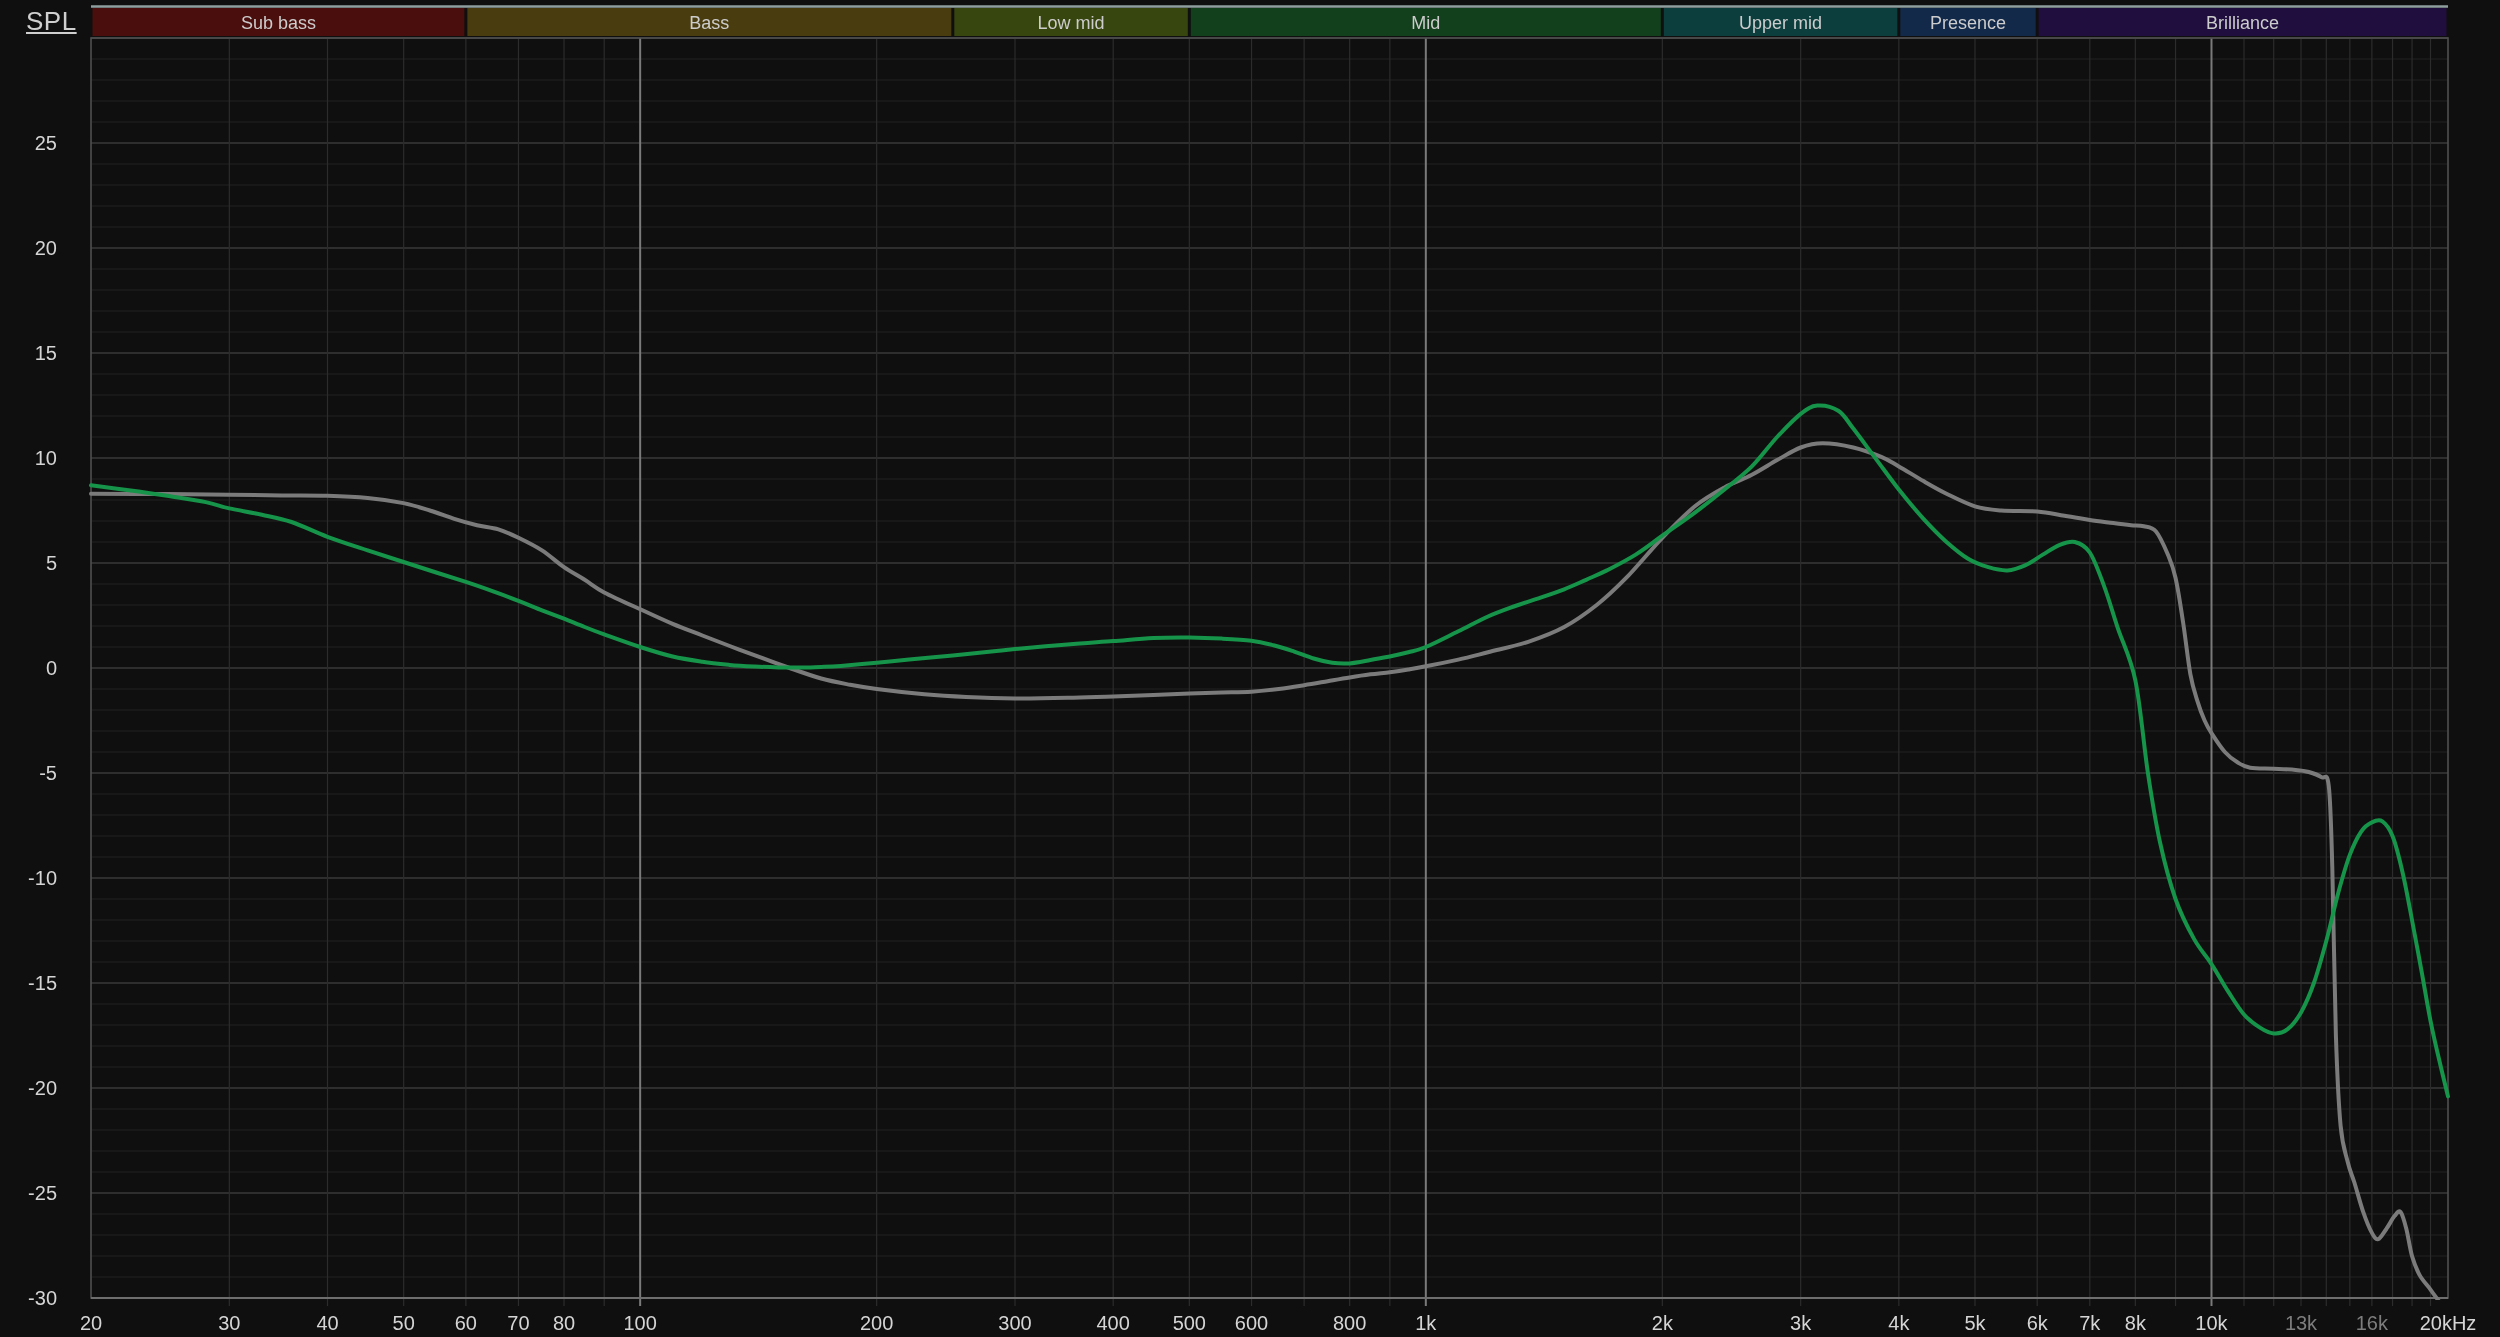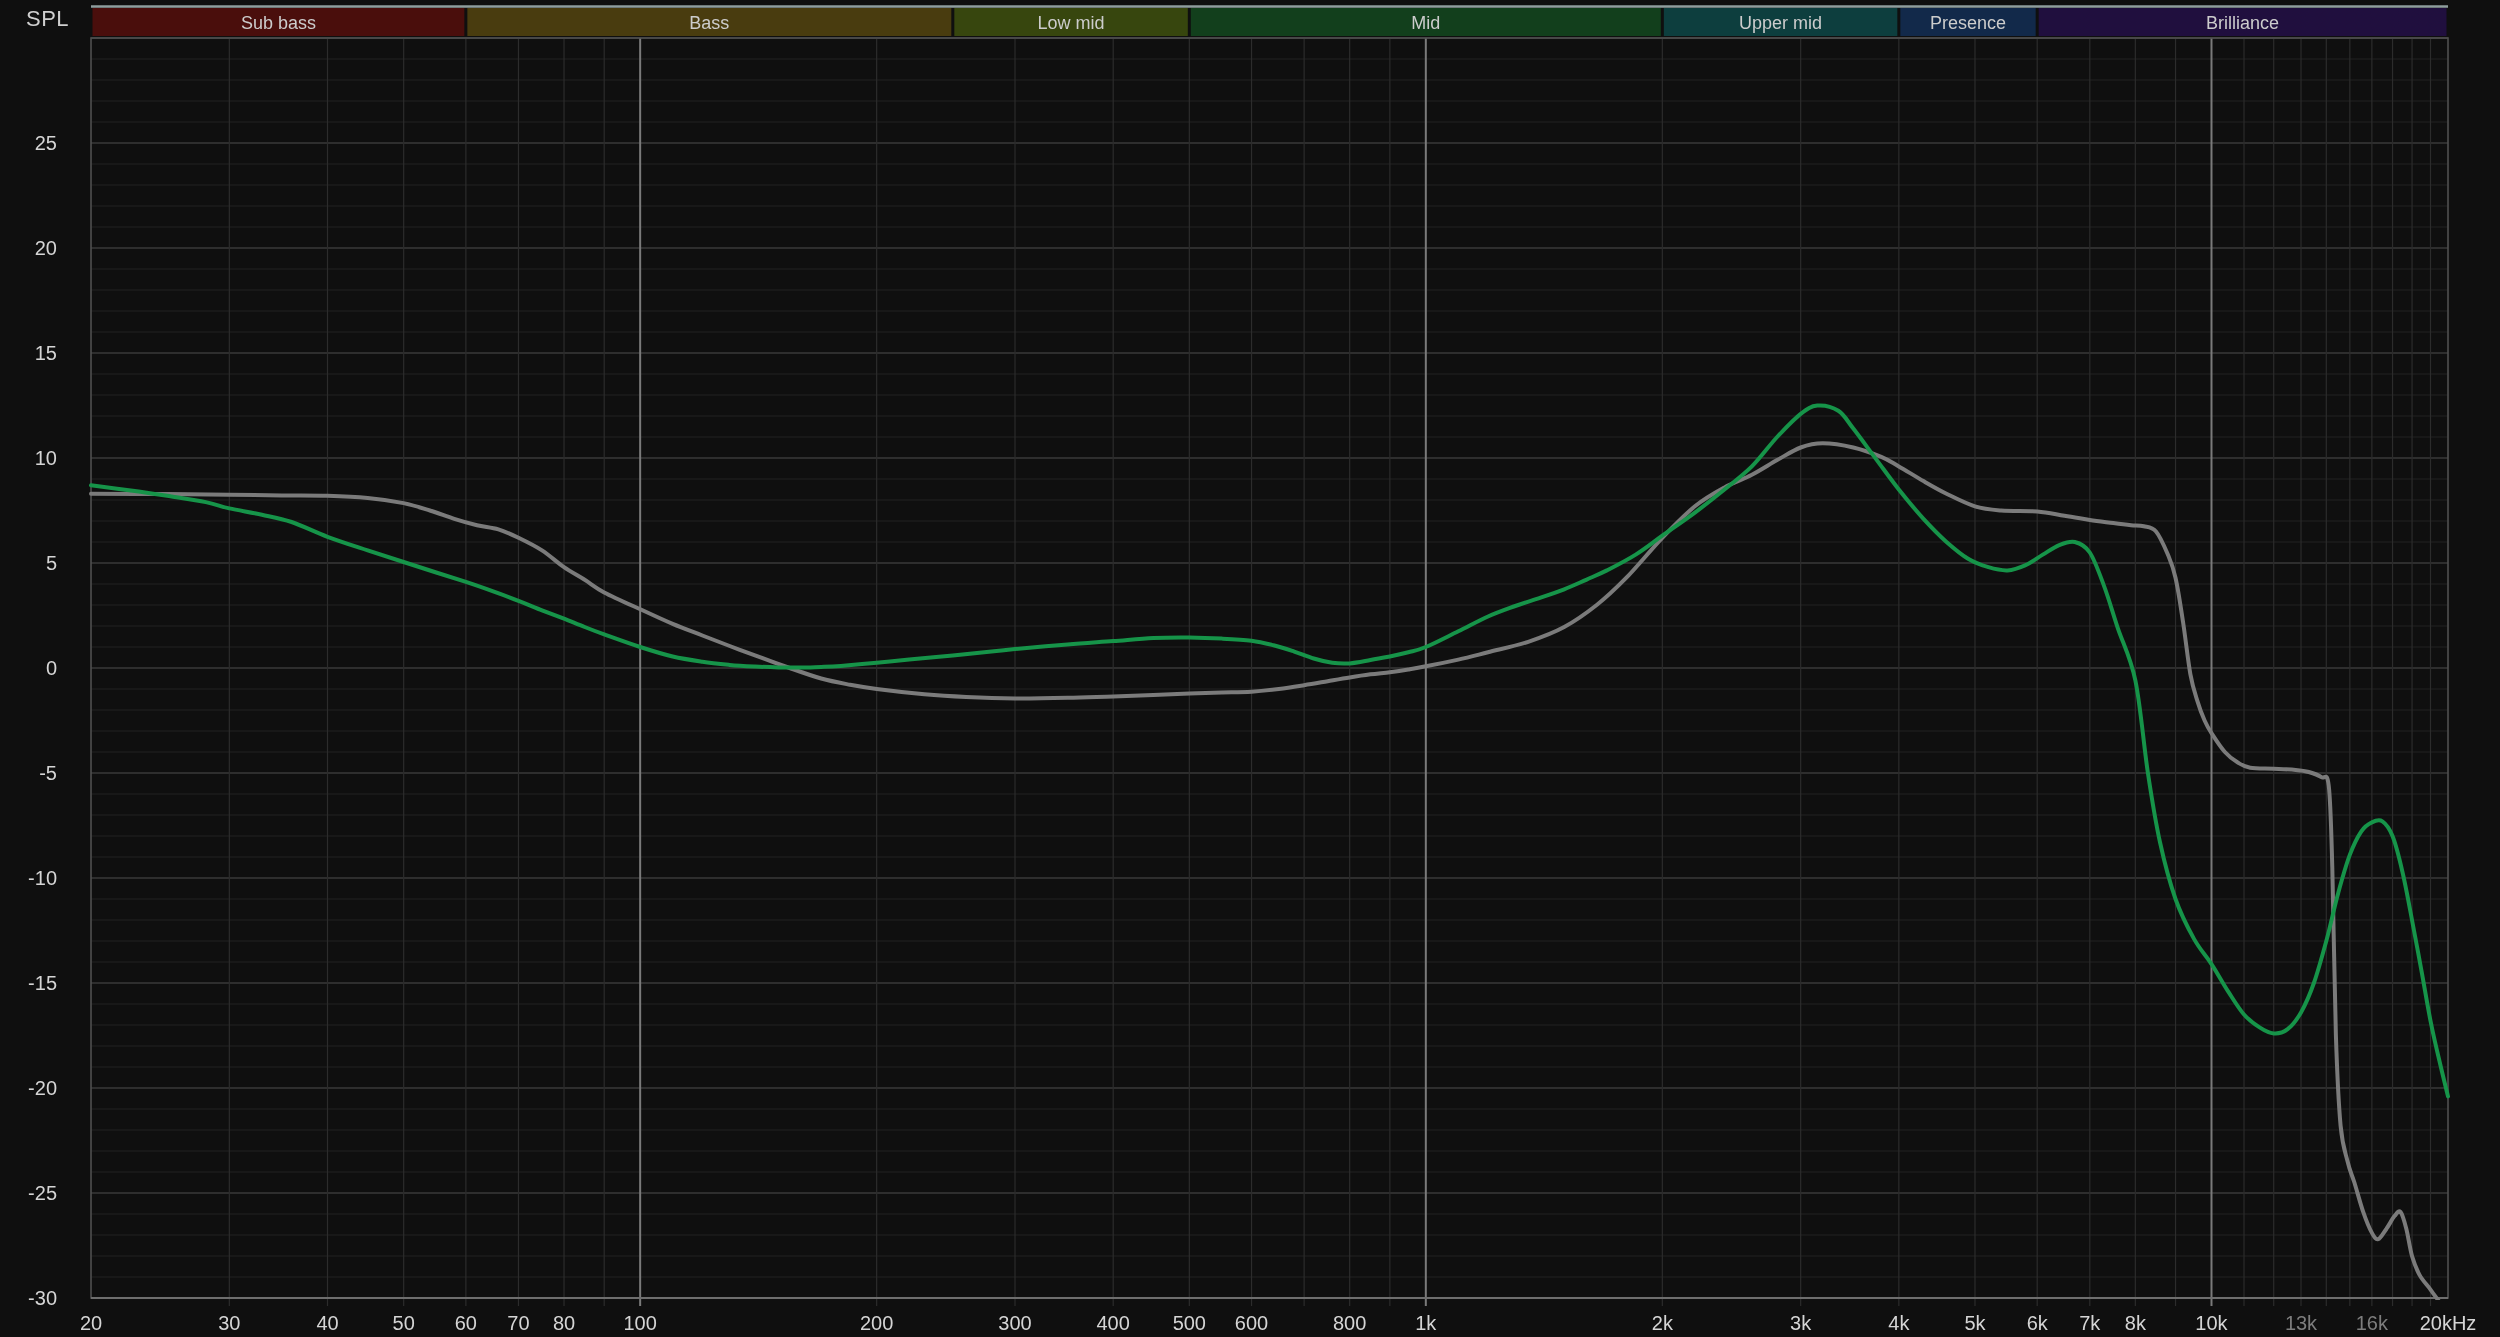--- a/index.html
+++ b/index.html
@@ -8,23 +8,24 @@
     background: #0f0f0f;
     overflow: hidden;
     font-family: "Liberation Sans", "DejaVu Sans", sans-serif;
     position: relative;
   }
   .stage { position: absolute; inset: 0; }
   svg { display: block; }
   .spl-label {
     position: absolute;
     left: 26px; top: 6px;
-    font-size: 22px;
+    font-size: 26px;
     color: #cfcfcf;
     letter-spacing: 0.5px;
+    text-decoration: underline;
   }
   text { font-family: "Liberation Sans", "DejaVu Sans", sans-serif; }
 </style>
 </head>
 <body>
 
 <div class="stage">
   <span class="spl-label">SPL</span>
   <svg id="chart" width="2500" height="1337" viewBox="0 0 2500 1337">
       <rect x="0" y="0" width="2500" height="1337" fill="#0f0f0f"></rect>

